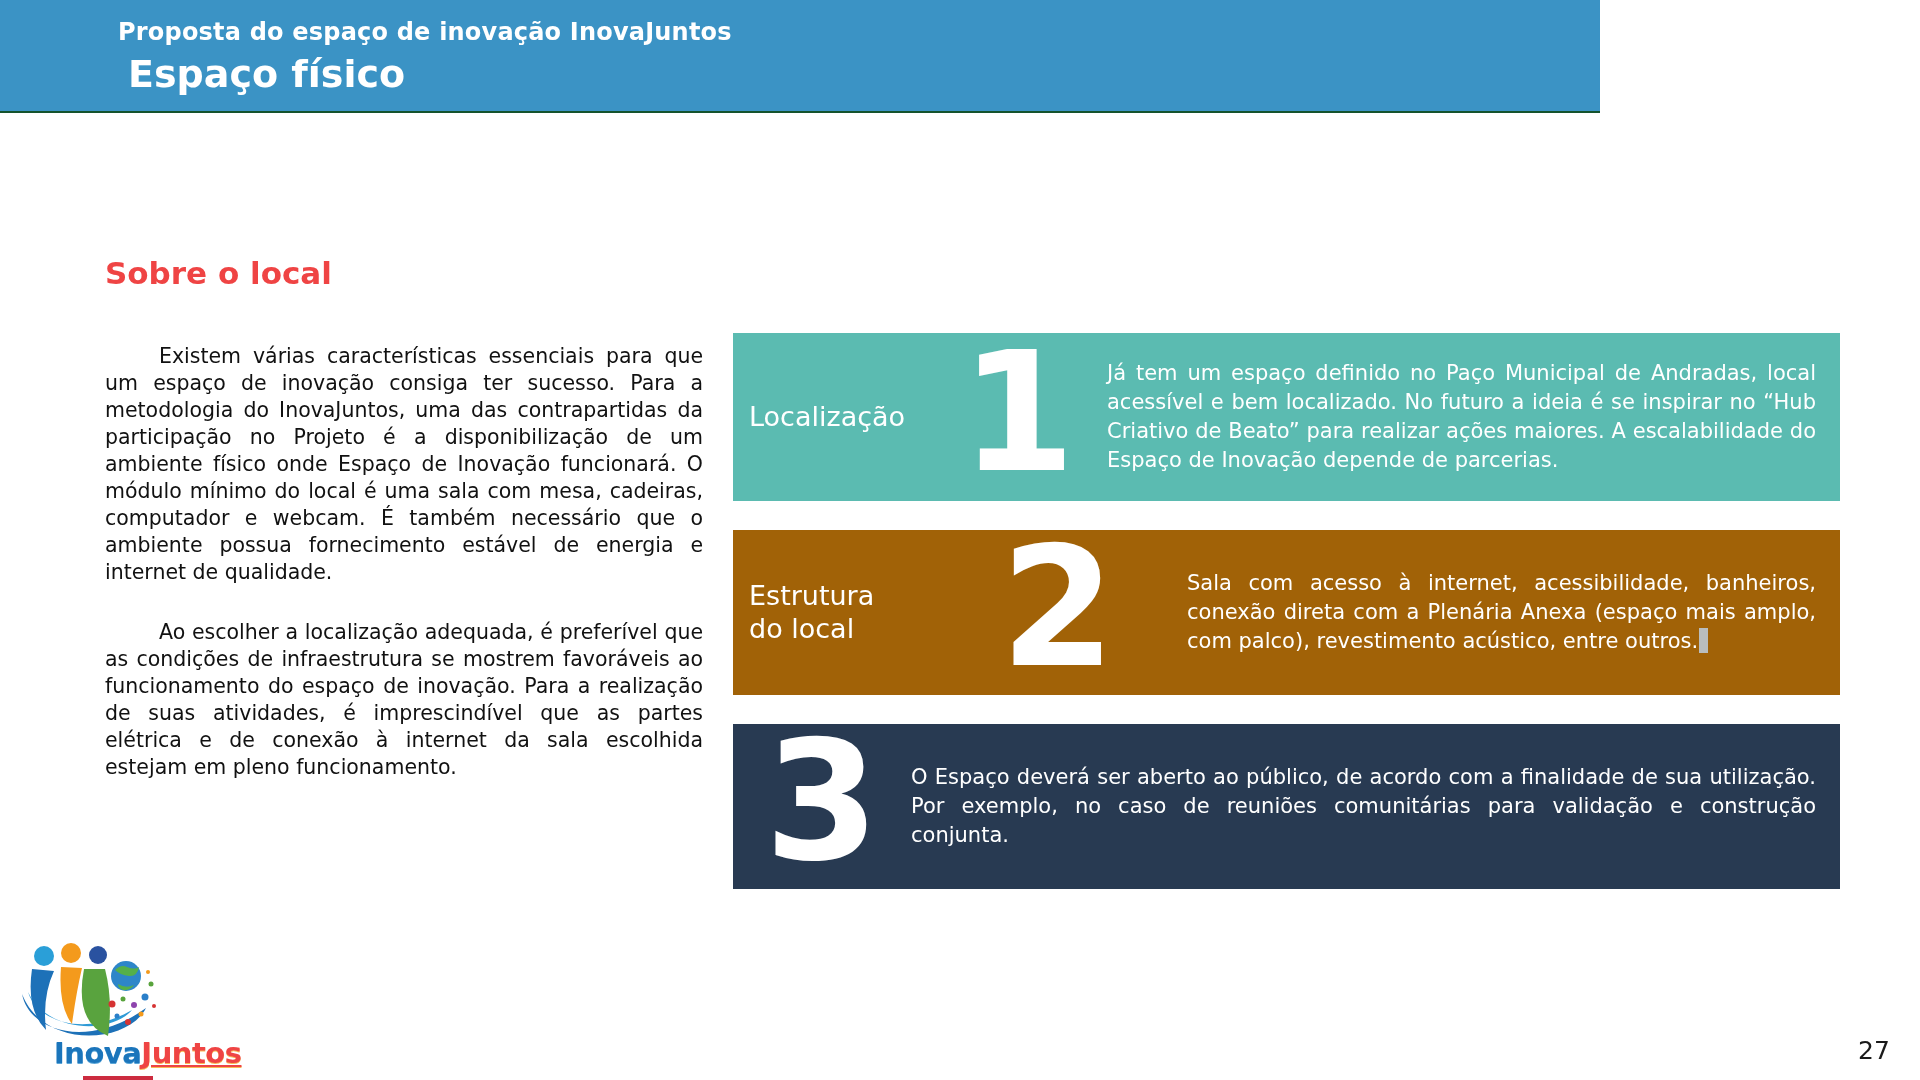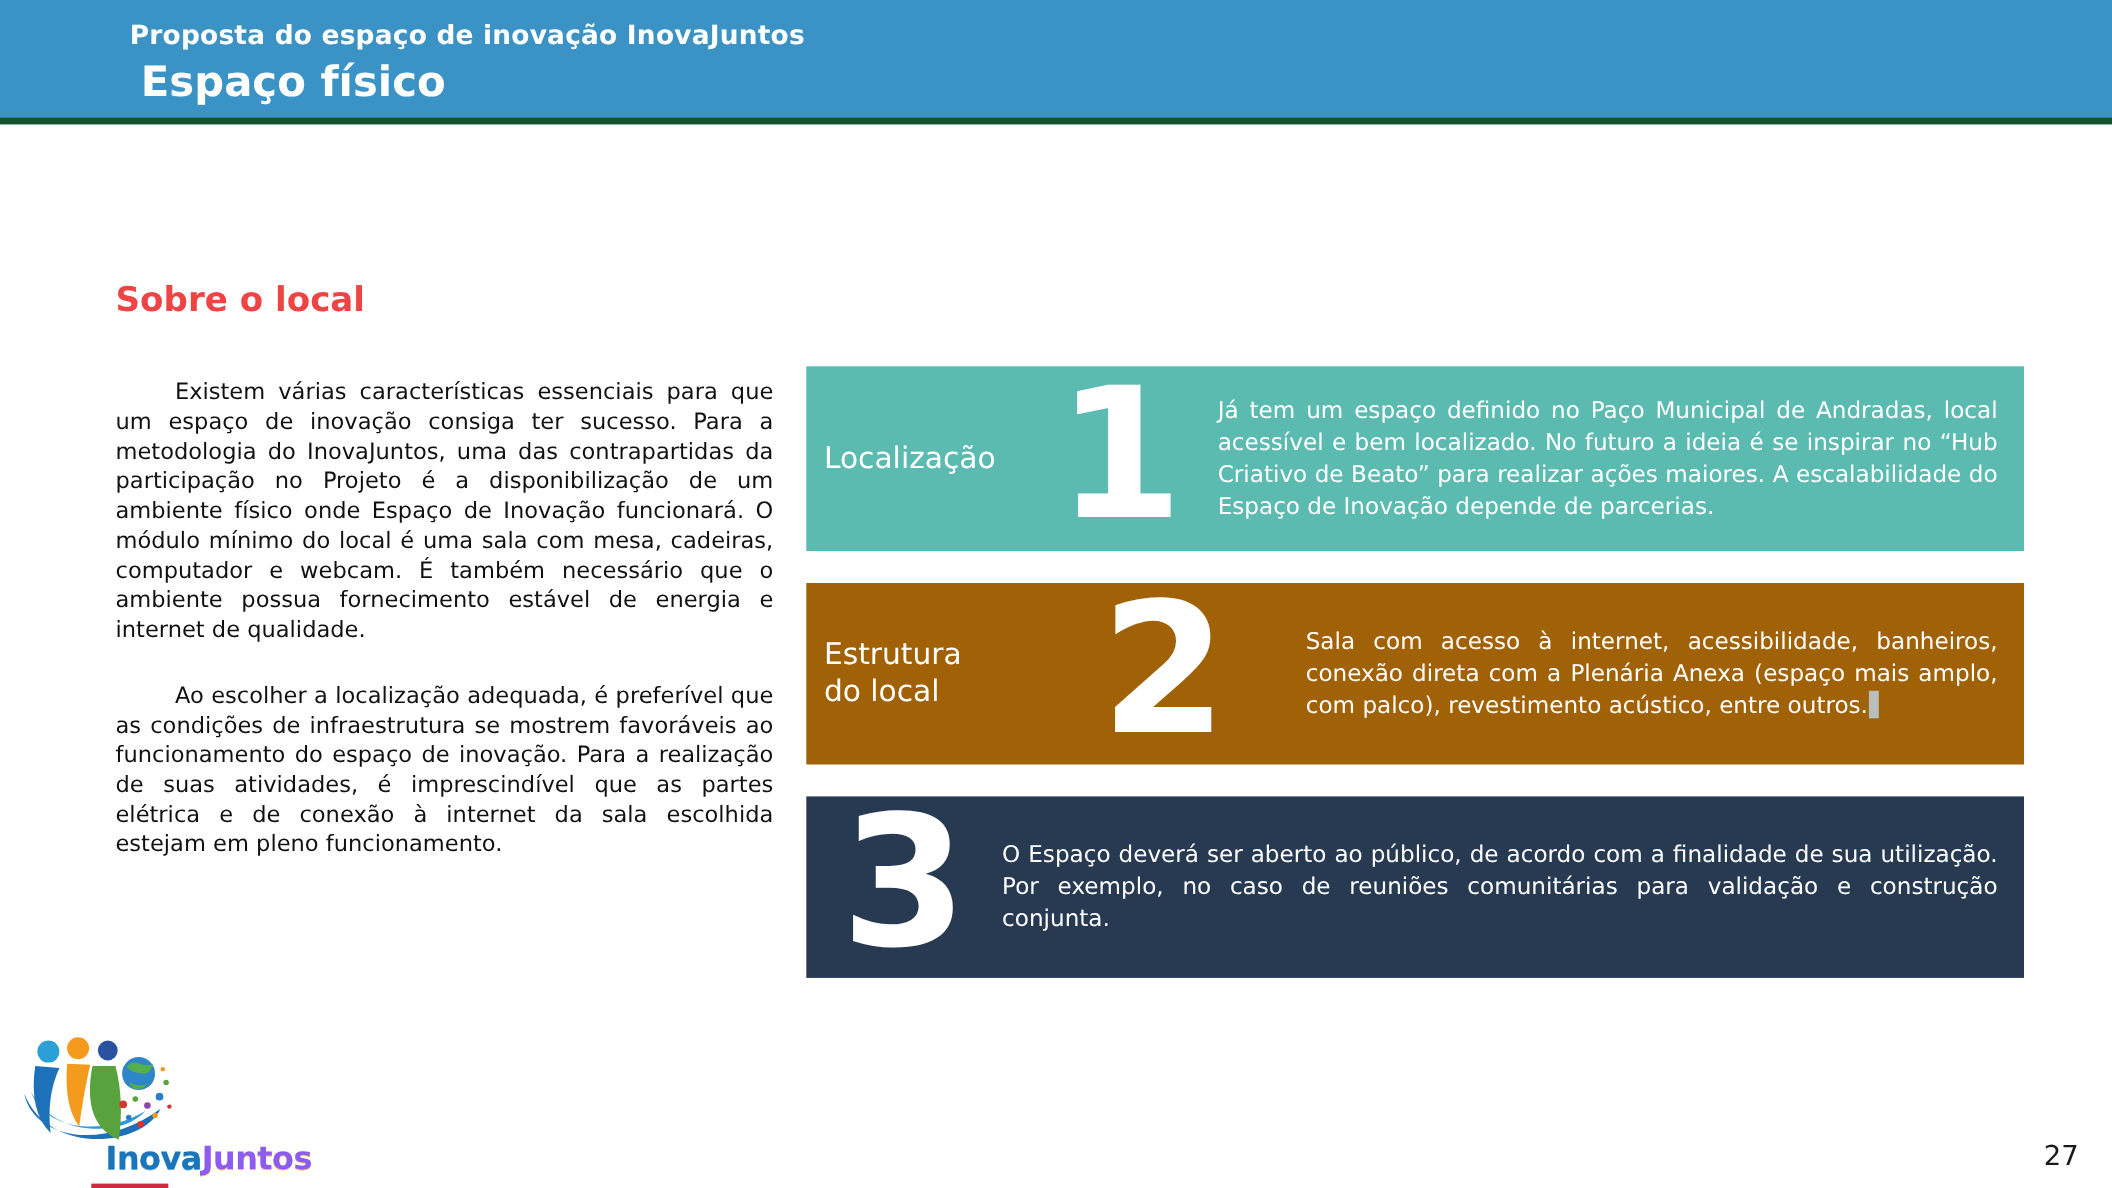--- a/index.html
+++ b/index.html
@@ -1,22 +1,22 @@
 <!DOCTYPE html>
 <html><head>
 <meta charset="utf-8">
 <style>
   * { margin:0; padding:0; box-sizing:border-box; }
   html,body { width:1920px; height:1080px; overflow:hidden; background:#ffffff;
               font-family:"DejaVu Sans","Liberation Sans",sans-serif; }
   .slide { position:relative; width:1920px; height:1080px; background:#ffffff; }
 
   
-  .header { position:absolute; left:0; top:0; width:1920px; height:113px;
-            background:#3b93c5; border-bottom:6px solid #14532d; color:#ffffff; }
+  .header { position:absolute; left:0; top:0; width:1600px; height:113px;
+            background:#3b93c5; border-bottom:2px solid #14532d; color:#ffffff; }
   .header .kicker { position:absolute; left:118px; top:18px; font-size:24px; font-weight:bold; letter-spacing:0.2px; }
   .header .title  { position:absolute; left:128px; top:52px; font-size:38px; font-weight:bold; }
 
   
   .left-col { position:absolute; left:105px; top:255px; width:598px; }
   .section-heading { font-size:31px; font-weight:bold; color:#ef4444; margin-bottom:52px; }
   .left-col p { font-size:20.5px; line-height:27px; color:#111111; text-align:justify;
                 text-indent:54px; margin-bottom:33px; }
 
   
@@ -30,22 +30,22 @@
   .bar-num { width:178px; text-align:center; font-size:165px; font-weight:bold;
              line-height:1; transform:translateY(-4px); overflow:visible; }
   .bar-body { flex:1; padding-right:24px; font-size:21px; line-height:29px; text-align:justify; }
   .caret { display:inline-block; width:9px; height:25px; background:#b9bdbe;
            vertical-align:text-bottom; margin-left:1px; }
 
   
   .logo { position:absolute; left:14px; top:942px; width:160px; }
   .logo svg { display:block; }
   .wordmark { font-size:29px; font-weight:bold; letter-spacing:-0.5px; margin-top:-6px; padding-left:40px; }
-  .wm-primary { color:#1b75bb; text-shadow:0 1px 0 #5aa6d8;margin-left:42px; }
-  .wm-secondary { color:#8b5cf6; text-shadow:0 1px 0 #f7bb55; }
+  .wm-primary { color:#1b75bb; text-shadow:0 1px 0 #5aa6d8; }
+  .wm-secondary { color:#ef4444; text-shadow:0 1px 0 #f7bb55;text-decoration:underline; }
   .red-strip { position:absolute; left:83px; top:1076px; width:70px; height:4px; background:#cc2b3f; }
   .page-number { position:absolute; left:1858px; top:1036px; font-size:25px; color:#1a1a1a; }
 </style>
 </head>
 <body>
 
 <div class="slide">
 
   <header class="header" style="background-color: rgb(59, 147, 197);">
     <div class="kicker">Proposta do espaço de inovação InovaJuntos</div>

